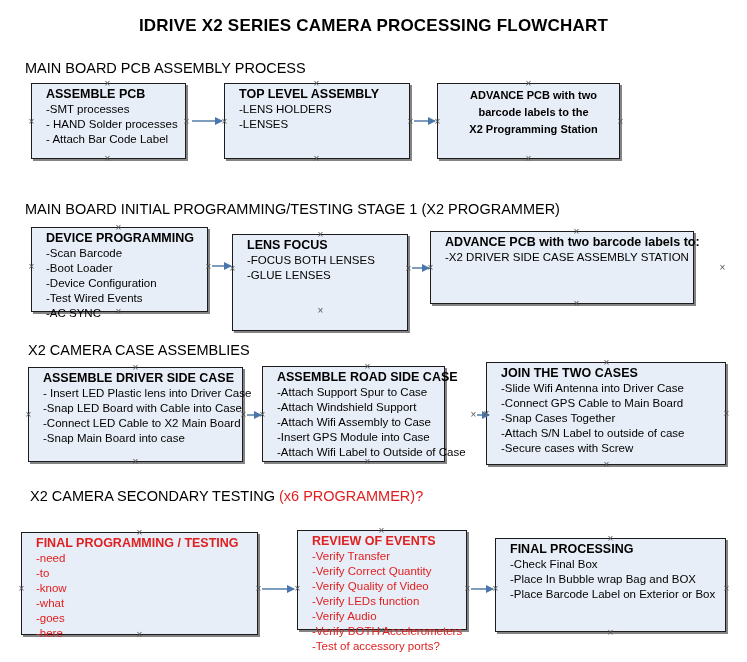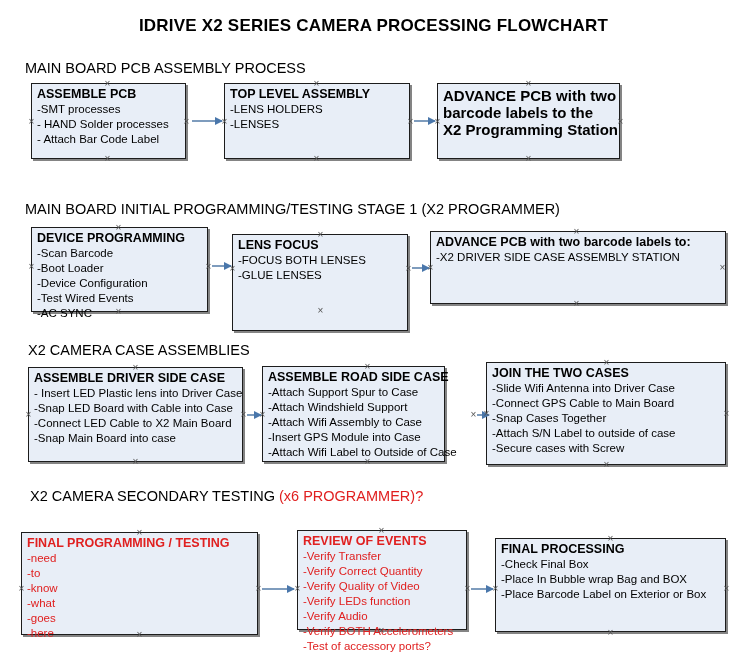--- a/index.html
+++ b/index.html
@@ -35,39 +35,39 @@
   }
   .section-head .accent {
     color: #e02020;
   }
   .node {
     position: absolute;
     background: #e8eef7;
     border: 1px solid #1c1c1c;
     box-sizing: border-box;
     box-shadow: 2px 2px 0 rgba(110,110,110,0.85);
-    padding: 3px 4px 2px 5px;
+    padding: 3px 4px 2px 14px;
     overflow: visible;
   }
   .node .hdr {
     font-size: 12.5px;
     font-weight: bold;
     color: #000000;
     line-height: 15px;
     white-space: nowrap;
   }
   .node .line {
     font-size: 11.5px;
     color: #000000;
     line-height: 15px;
     white-space: nowrap;
   }
   .node.red .hdr { color: #e02020; }
   .node.red .line { color: #e02020; }
-  .node.big .hdr { font-size: 15px; line-height: 17px; }
+  .node.big .hdr { font-size: 11px; line-height: 17px; text-align: center; }
 
   
   .conn {
     position: absolute;
     height: 2px;
     background: #7e9cbd;
   }
   .conn::after {
     content: "";
     position: absolute;
@@ -149,21 +149,21 @@
     <div class="line">-Test Wired Events</div>
     <div class="line">-AC SYNC</div>
   </div>
 
   <div class="node" style="left:232px; top:234px; width:176px; height:97px;">
     <div class="hdr">LENS FOCUS</div>
     <div class="line">-FOCUS BOTH LENSES</div>
     <div class="line">-GLUE LENSES</div>
   </div>
 
-  <div class="node" style="left:430px; top:231px; width:296px; height:73px;">
+  <div class="node" style="left:430px; top:231px; width:264px; height:73px;">
     <div class="hdr">ADVANCE PCB with two barcode labels to:</div>
     <div class="line">-X2 DRIVER  SIDE  CASE  ASSEMBLY STATION</div>
   </div>
 
   <div class="conn" style="left:212px; top:265px; width:19px;"></div>
   <div class="conn" style="left:412px; top:267px; width:17px;"></div>
 
   <div class="hx" style="left:114px; top:223px;"></div>
   <div class="hx" style="left:114px; top:307px;"></div>
   <div class="hx" style="left:27px; top:262px;"></div>

